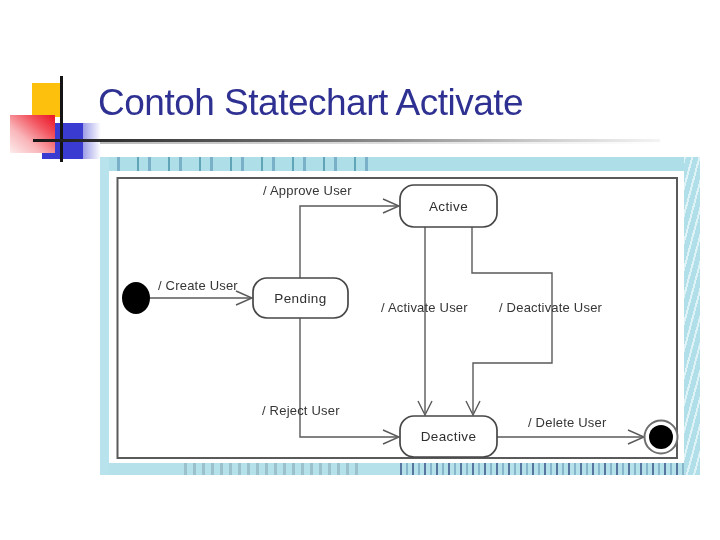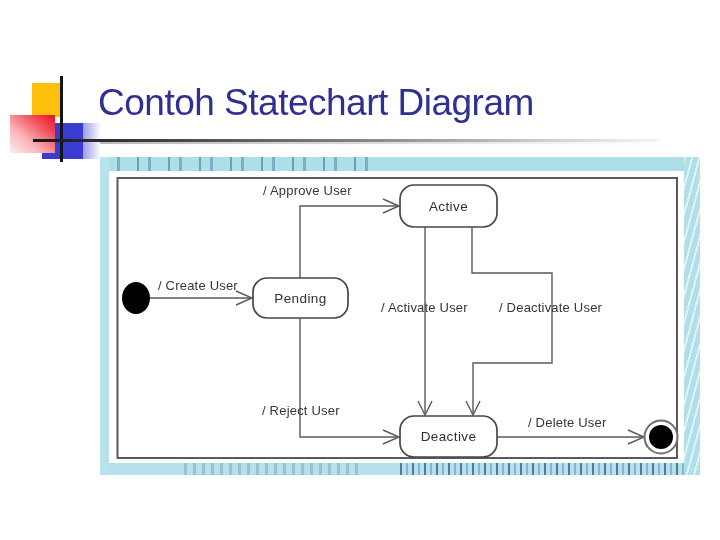--- a/index.html
+++ b/index.html
@@ -74,21 +74,21 @@
 <div class="slide">
 
   <div class="sq sq-yellow"></div>
   <div class="sq sq-blue"></div>
   <div class="sq sq-blue-fade"></div>
   <div class="sq sq-pink"></div>
   <div class="deco-vline"></div>
   <div class="deco-hline"></div>
   <div class="deco-hline2"></div>
 
-  <h1 class="title">Contoh Statechart Diagram</h1>
+  <h1 class="title">Contoh Statechart Activate</h1>
 
   <div class="frame frame-top"></div>
   <div class="frame frame-bottom"></div>
   <div class="frame frame-left"></div>
   <div class="frame frame-right"></div>
 
   <svg class="diagram-svg" viewBox="0 0 720 540">
 
     <rect x="117.5" y="178" width="559.5" height="280" fill="none" stroke="#5a5a5a" stroke-width="2"></rect>
 

